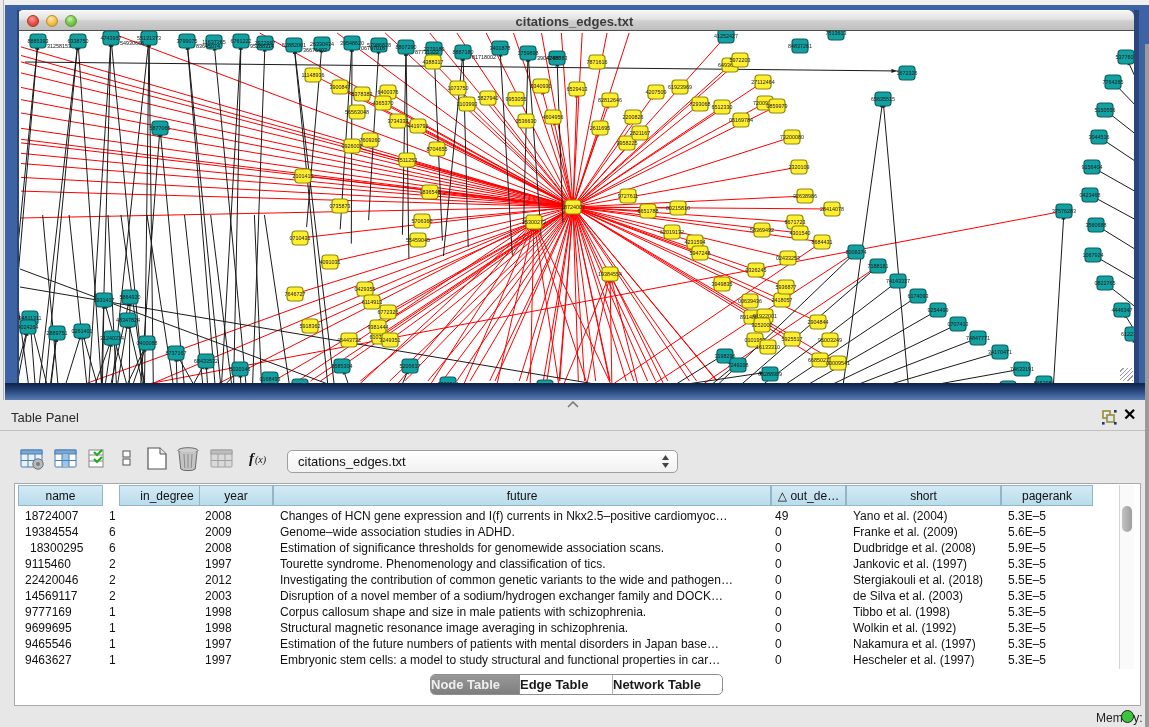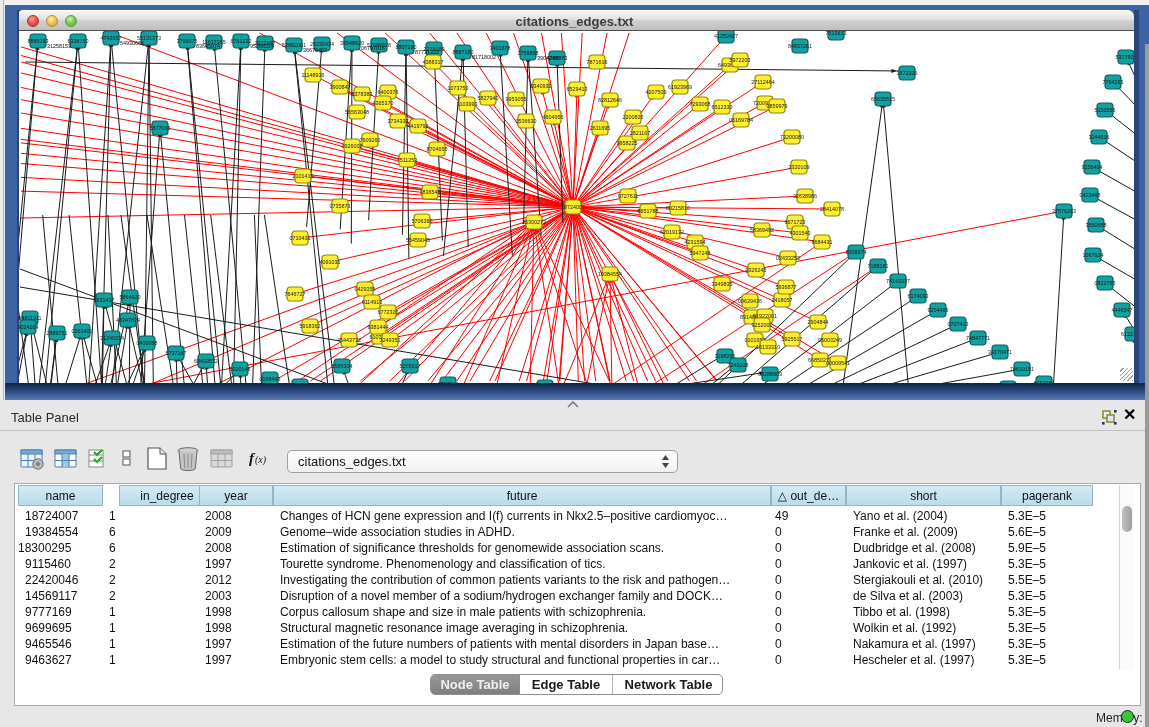--- a/index.html
+++ b/index.html
@@ -43,21 +43,21 @@
 #tablebox { position:absolute; left:14px; top:83px; width:1127px; height:223px; background:#fff; border:1px solid #a9a9a9; }
 #thead { position:absolute; left:2px; top:1px; height:21px; }
 .th { position:absolute; top:0; height:21px; background:linear-gradient(#d4eaf4,#b9dcec); border:1px solid #92b5c8; font-size:12px; color:#111; text-align:center; line-height:20px; }
 .rows { position:absolute; left:2px; top:24px; font-size:12px; color:#111; }
 .row { position:absolute; height:16px; line-height:16px; white-space:nowrap; }
 .c { position:absolute; top:0; }
 #vscroll { position:absolute; left:1104px; top:1px; width:15px; height:184px; background:#fafafa; border-left:1px solid #d5d5d5; }
 #vthumb { position:absolute; left:2px; top:21px; width:10px; height:26px; background:linear-gradient(to right,#c2c2c2,#9e9e9e); border-radius:5px; }
 
 #tabs { position:absolute; left:430px; top:274px; width:293px; height:21px; border:1px solid #8f8f8f; border-radius:5px; overflow:hidden; background:#fff; }
-.tab { position:absolute; top:0; height:21px; font-size:13px; font-weight:bold; text-align:center; line-height:20px; color:#1a1a1a; }
+.tab { position:absolute; top:0; height:21px; font-size:13px; font-weight:bold; text-align:left; line-height:20px; color:#1a1a1a; }
 #tab1 { left:0; width:89px; background:linear-gradient(#989898,#7c7c7c); color:#efefef; border-right:1px solid #8f8f8f; }
 #tab2 { left:89px; width:93px; border-right:1px solid #b5b5b5; }
 #tab3 { left:182px; width:111px; }
 
 #mem { position:absolute; left:1096px; top:311px; font-size:12px; color:#222; }
 #memdot { position:absolute; left:1121px; top:310px; width:13px; height:13px; border-radius:50%; background:#3ac43a; border:1.5px solid #222; }
 </style>
 </head>
 <body>
 <div id="stage">
@@ -912,44 +912,44 @@
           <div class="row" style="top:16px">
             <span class="c" style="left:8px">19384554</span>
             <span class="c" style="left:92px">6</span>
             <span class="c" style="left:188px">2009</span>
             <span class="c" style="left:263px">Genome–wide association studies in ADHD.</span>
             <span class="c" style="left:758px">0</span>
             <span class="c" style="left:836px">Franke et al. (2009)</span>
             <span class="c" style="left:991px">5.6E–5</span>
           </div>
           <div class="row" style="top:32px">
-            <span class="c" style="left:1px">18300295</span>
+            <span class="c" style="left:13px">18300295</span>
             <span class="c" style="left:92px">6</span>
             <span class="c" style="left:188px">2008</span>
             <span class="c" style="left:263px">Estimation of significance thresholds for genomewide association scans.</span>
             <span class="c" style="left:758px">0</span>
             <span class="c" style="left:836px">Dudbridge et al. (2008)</span>
             <span class="c" style="left:991px">5.9E–5</span>
           </div>
           <div class="row" style="top:48px">
             <span class="c" style="left:8px">9115460</span>
             <span class="c" style="left:92px">2</span>
             <span class="c" style="left:188px">1997</span>
             <span class="c" style="left:263px">Tourette syndrome. Phenomenology and classification of tics.</span>
             <span class="c" style="left:758px">0</span>
             <span class="c" style="left:836px">Jankovic et al. (1997)</span>
             <span class="c" style="left:991px">5.3E–5</span>
           </div>
           <div class="row" style="top:64px">
             <span class="c" style="left:8px">22420046</span>
             <span class="c" style="left:92px">2</span>
             <span class="c" style="left:188px">2012</span>
-            <span class="c" style="left:263px">Investigating the contribution of common patients variants to the risk and pathogen…</span>
+            <span class="c" style="left:263px">Investigating the contribution of common genetic variants to the wide and pathogen…</span>
             <span class="c" style="left:758px">0</span>
-            <span class="c" style="left:836px">Stergiakouli et al. (2010)</span>
+            <span class="c" style="left:836px">Stergiakouli et al. (2018)</span>
             <span class="c" style="left:991px">5.5E–5</span>
           </div>
           <div class="row" style="top:80px">
             <span class="c" style="left:8px">14569117</span>
             <span class="c" style="left:92px">2</span>
             <span class="c" style="left:188px">2003</span>
             <span class="c" style="left:263px">Disruption of a novel member of a sodium/hydrogen exchanger family and DOCK…</span>
             <span class="c" style="left:758px">0</span>
             <span class="c" style="left:836px">de Silva et al. (2003)</span>
             <span class="c" style="left:991px">5.3E–5</span>

